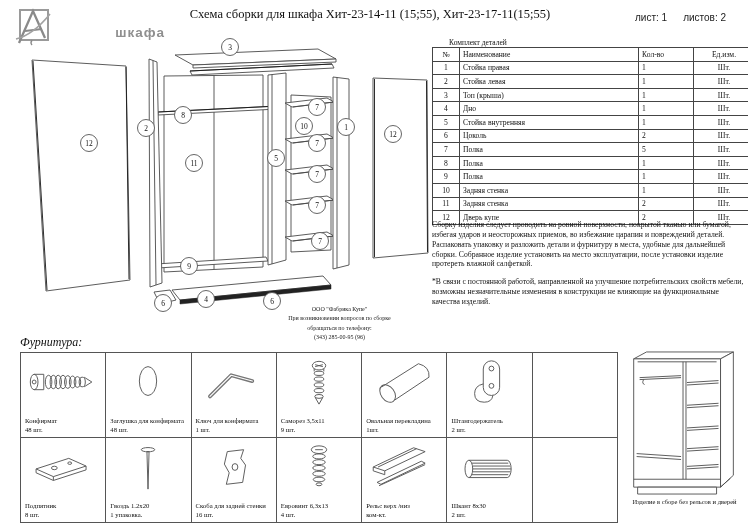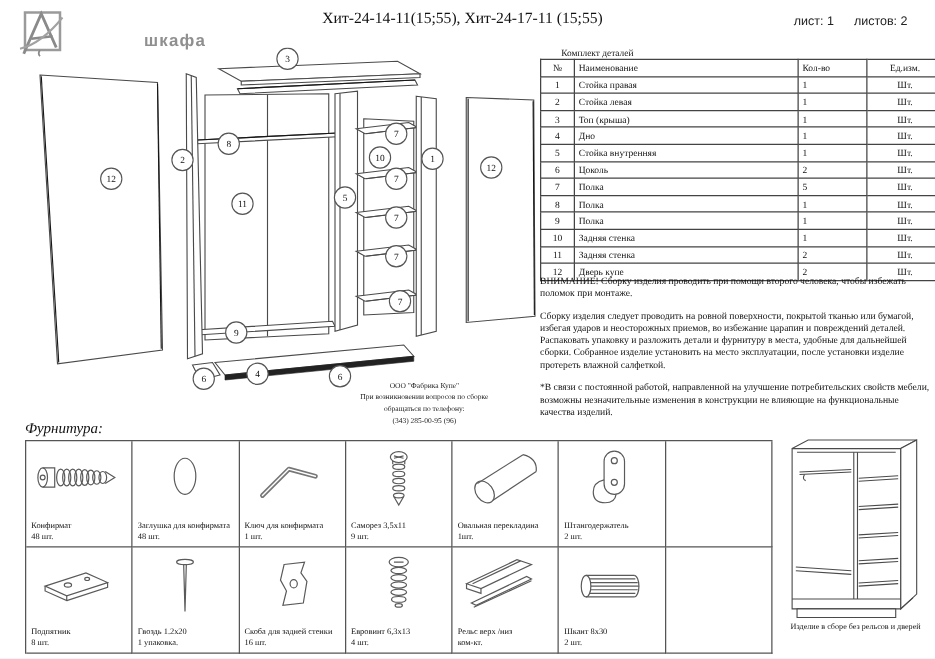--- a/index.html
+++ b/index.html
@@ -64,21 +64,21 @@
       <rect x="5" y="4" width="28" height="30" fill="none" stroke="#9a9a9a" stroke-width="2"></rect>
       <path d="M4,37 L18,5 L30,32" fill="none" stroke="#8a8a8a" stroke-width="2.3"></path>
       <path d="M10,25 L27,23" stroke="#8a8a8a" stroke-width="2"></path>
       <path d="M1,33 Q18,29 35,8" fill="none" stroke="#a2a2a2" stroke-width="1.6"></path>
       <path d="M17,34 q-2,3 0,5" fill="none" stroke="#8a8a8a" stroke-width="1.4"></path>
     </svg>
   </div>
   <div class="abs brand-sub">шкафа</div>
 
   <div class="abs title">
-    <div>Хит-24-14-11(15;55), Хит-24-17-11 (15;55)</div>
+    <div>Схема сборки для шкафа Хит-23-14-11 (15;55), Хит-23-17-11(15;55)</div>
   </div>
 
   <div class="abs sheetinfo">
     <span>лист: 1</span>
     <span>листов: 2</span>
   </div>
 
   <div class="abs" style="left:20px;top:38px;">
     <svg width="412" height="300" viewBox="0 0 412 300">
 
@@ -311,21 +311,20 @@
       <tr>
           <td class="c-num">12</td>
           <td class="c-name">Дверь купе</td>
           <td class="c-qty">2</td>
           <td class="c-unit">Шт.</td>
         </tr>
     </tbody>
   </table>
 
   <div class="abs notes">
-    <p>ВНИМАНИЕ! Сборку изделия проводить при помощи второго человека, чтобы избежать поломок при монтаже.</p>
     <p>Сборку изделия следует проводить на ровной поверхности, покрытой тканью или бумагой, избегая ударов и неосторожных приемов, во избежание царапин и повреждений деталей. Распаковать упаковку и разложить детали и фурнитуру в места, удобные для дальнейшей сборки. Собранное изделие установить на место эксплуатации, после установки изделие протереть влажной салфеткой.</p>
     <p>*В связи с постоянной работой, направленной на улучшение потребительских свойств мебели, возможны незначительные изменения в конструкции не влияющие на функциональные качества изделий.</p>
   </div>
 
   <div class="abs manufacturer">
     <div>ООО "Фабрика Купе"</div>
     <div>При возникновении вопросов по сборке</div>
     <div>обращаться по телефону:</div>
     <div>(343) 285-00-95 (96)</div>
   </div>

